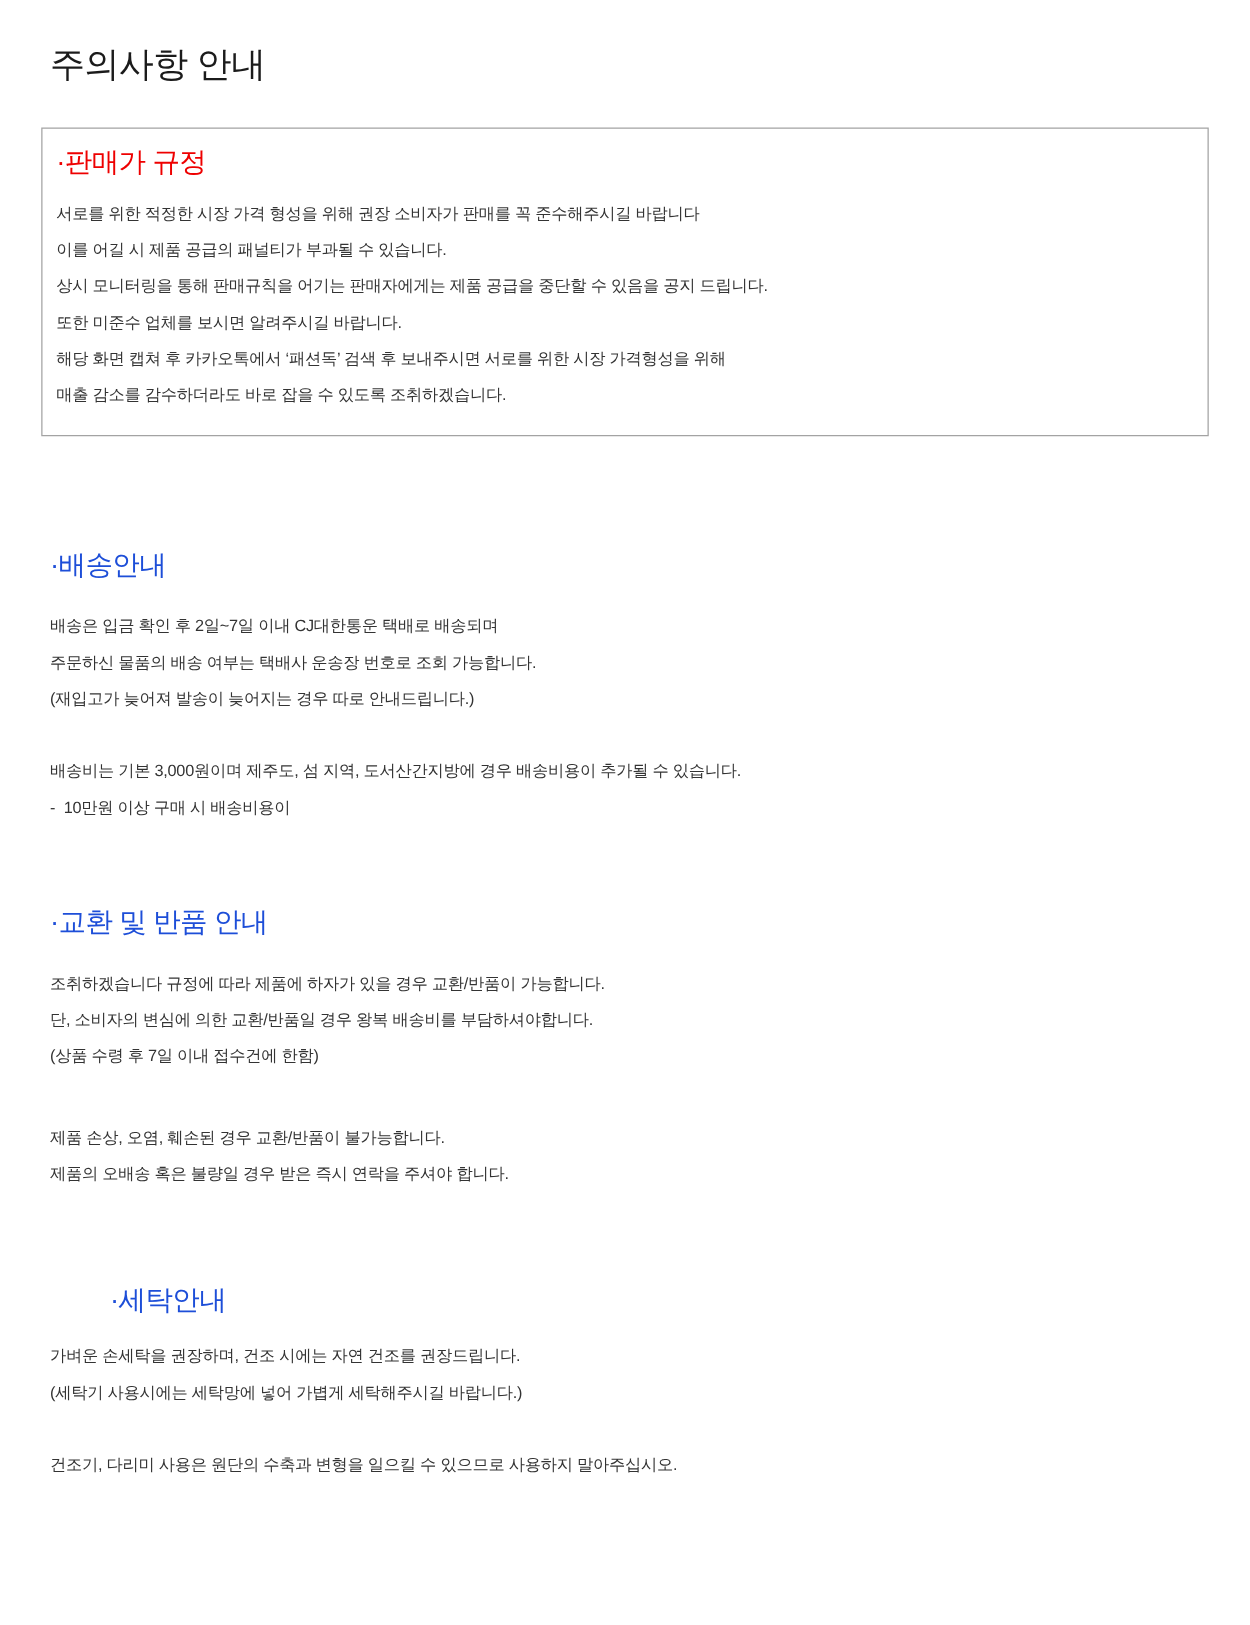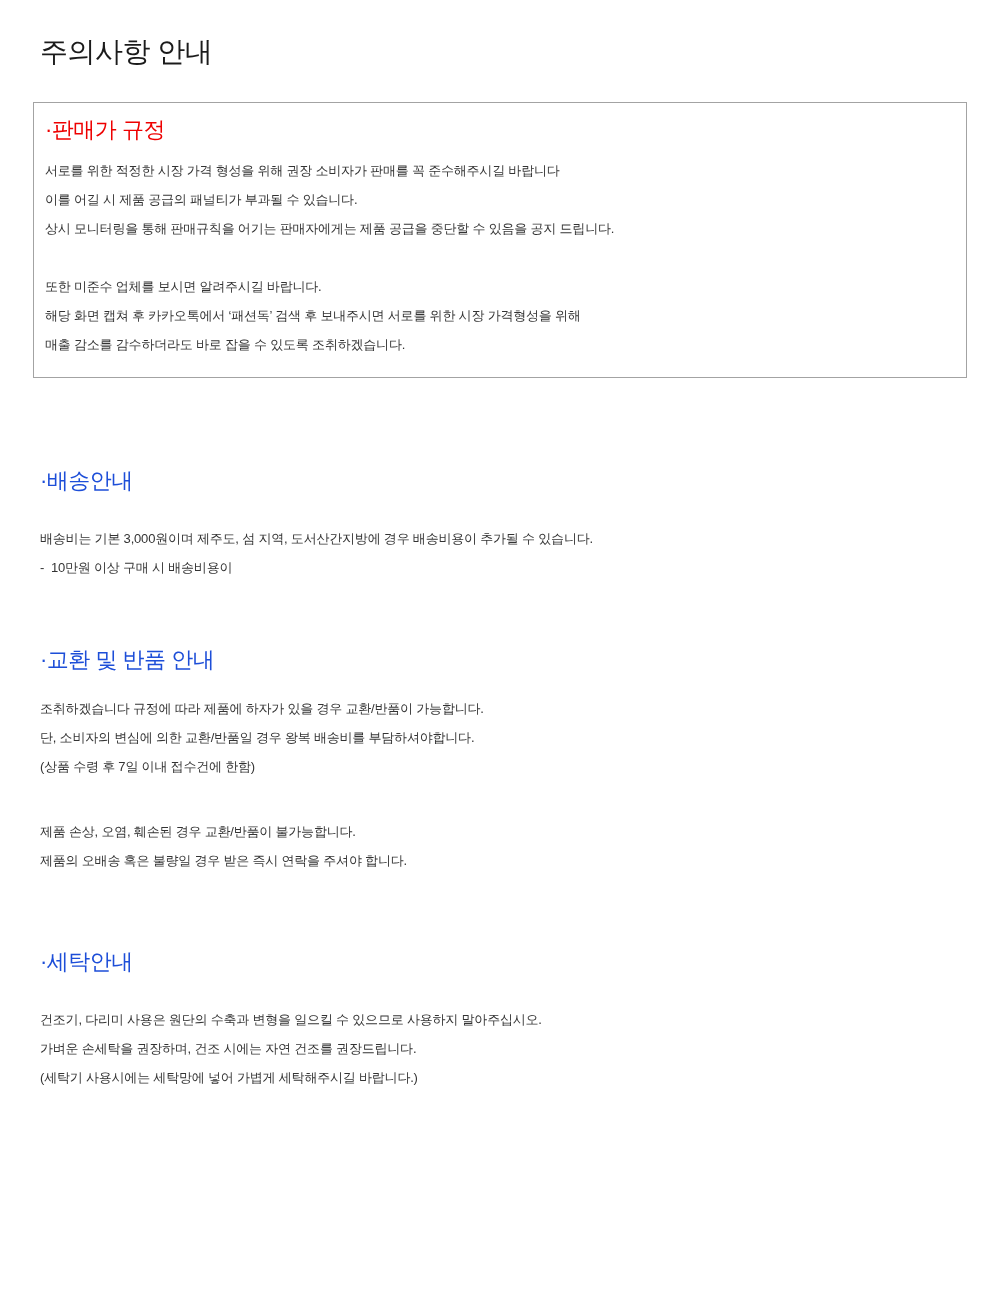--- a/index.html
+++ b/index.html
@@ -43,32 +43,32 @@
   .para { margin: 0; }
   .line {
     font-size: 13px;
     line-height: 29px;
     letter-spacing: -0.2px;
     white-space: pre-wrap;
     color: #333333;
   }
   
   .notice-box h2.section-heading { margin-bottom: 12px; }
-  .notice-box .para.second { margin-top: 29px; }
+  .notice-box .para.second { }
 
   .sec-shipping { margin-top: 88px; }
   .sec-shipping h2.section-heading { margin-bottom: 20px; }
   .sec-shipping .para.second { margin-top: 29px; }
 
   .sec-exchange { margin-top: 63px; }
   .sec-exchange h2.section-heading { margin-bottom: 20px; }
   .sec-exchange .para.second { margin-top: 36px; }
 
   .sec-wash { margin-top: 72px; }
-  .sec-wash h2.section-heading { margin-bottom: 16px; }
+  .sec-wash h2.section-heading { margin-bottom: 16px; margin-left: 48px; }
   .sec-wash .para.second { margin-top: 29px; }
 </style>
 </head>
 <body>
 
 <div class="page">
 
   <h1 class="page-title">주의사항 안내</h1>
 
   <section class="notice-box">
@@ -80,20 +80,25 @@
     </div>
     <div class="para second">
       <div class="line">또한 미준수 업체를 보시면 알려주시길 바랍니다.</div>
       <div class="line">해당 화면 캡쳐 후 카카오톡에서 ‘패션독’ 검색 후 보내주시면 서로를 위한 시장 가격형성을 위해</div>
       <div class="line">매출 감소를 감수하더라도 바로 잡을 수 있도록 조취하겠습니다.</div>
     </div>
   </section>
 
   <section class="sec sec-shipping">
     <h2 class="section-heading">·배송안내</h2>
+    <div class="para first">
+      <div class="line">배송은 입금 확인 후 2일~7일 이내 CJ대한통운 택배로 배송되며</div>
+      <div class="line">주문하신 물품의 배송 여부는 택배사 운송장 번호로 조회 가능합니다.</div>
+      <div class="line">(재입고가 늦어져 발송이 늦어지는 경우 따로 안내드립니다.)</div>
+    </div>
     <div class="para second">
       <div class="line">배송비는 기본 3,000원이며 제주도, 섬 지역, 도서산간지방에 경우 배송비용이 추가될 수 있습니다.</div>
       <div class="line">-  10만원 이상 구매 시 배송비용이</div>
     </div>
   </section>
 
   <section class="sec sec-exchange">
     <h2 class="section-heading">·교환 및 반품 안내</h2>
     <div class="para first">
       <div class="line">조취하겠습니다 규정에 따라 제품에 하자가 있을 경우 교환/반품이 가능합니다.</div>
@@ -101,22 +106,22 @@
       <div class="line">(상품 수령 후 7일 이내 접수건에 한함)</div>
     </div>
     <div class="para second">
       <div class="line">제품 손상, 오염, 훼손된 경우 교환/반품이 불가능합니다.</div>
       <div class="line">제품의 오배송 혹은 불량일 경우 받은 즉시 연락을 주셔야 합니다.</div>
     </div>
   </section>
 
   <section class="sec sec-wash">
     <h2 class="section-heading">·세탁안내</h2>
-    <div class="para second">
-      <div class="line">건조기, 다리미 사용은 원단의 수축과 변형을 일으킬 수 있으므로 사용하지 말아주십시오.</div>
-    </div>
     <div class="para first">
       <div class="line">가벼운 손세탁을 권장하며, 건조 시에는 자연 건조를 권장드립니다.</div>
       <div class="line">(세탁기 사용시에는 세탁망에 넣어 가볍게 세탁해주시길 바랍니다.)</div>
+    </div>
+    <div class="para second">
+      <div class="line">건조기, 다리미 사용은 원단의 수축과 변형을 일으킬 수 있으므로 사용하지 말아주십시오.</div>
     </div>
   </section>
 
 </div>
 
 </body></html>

